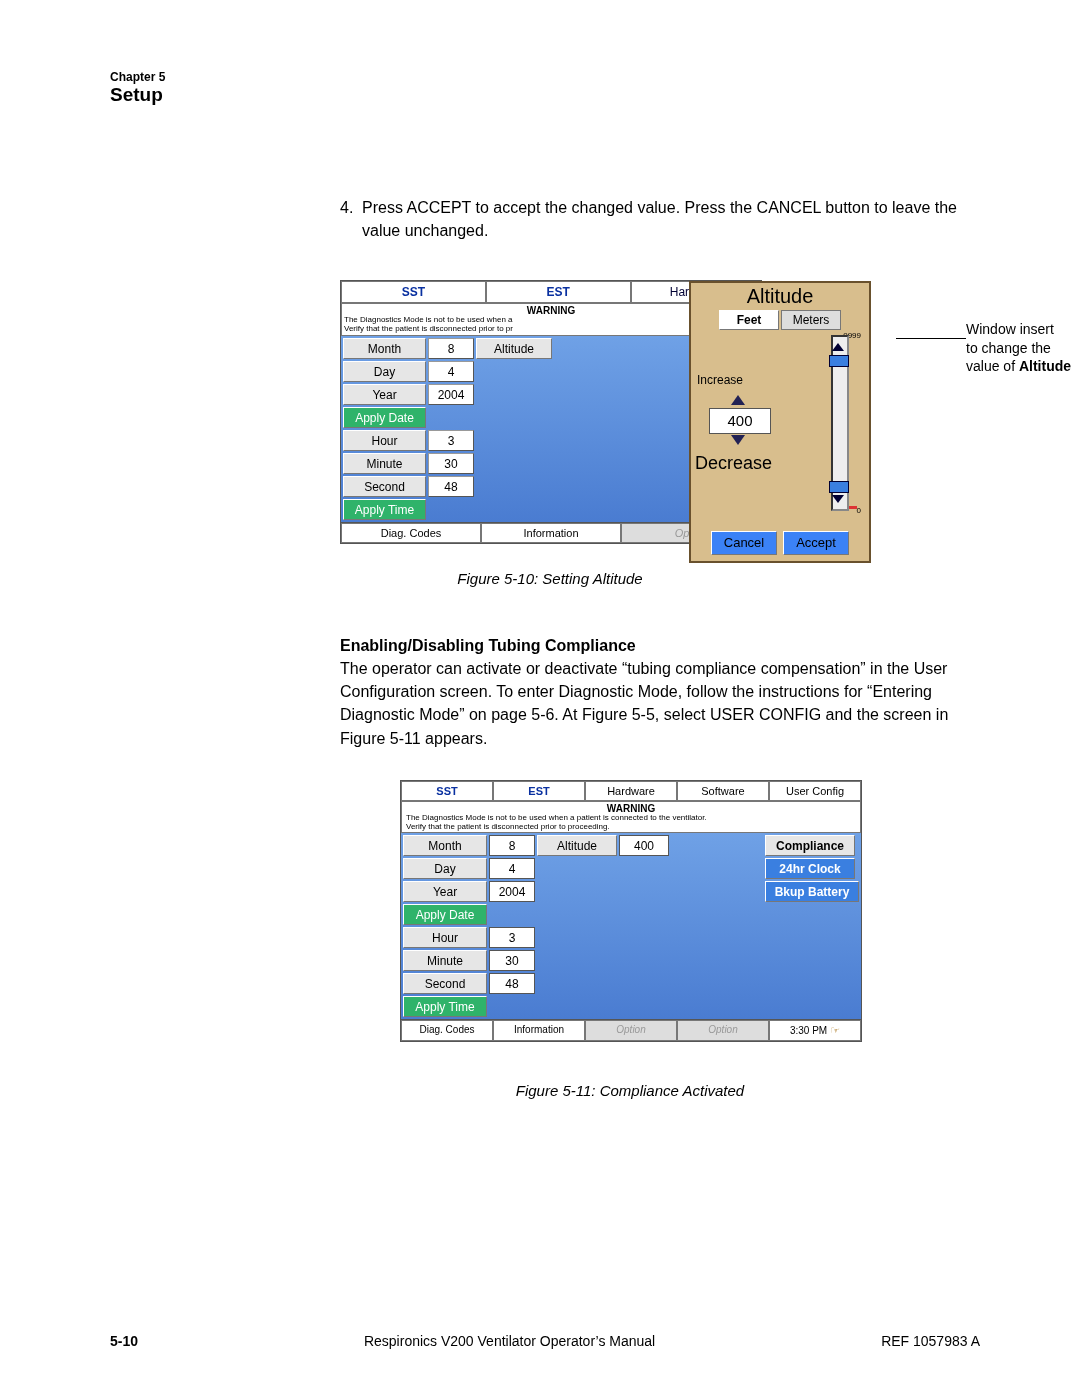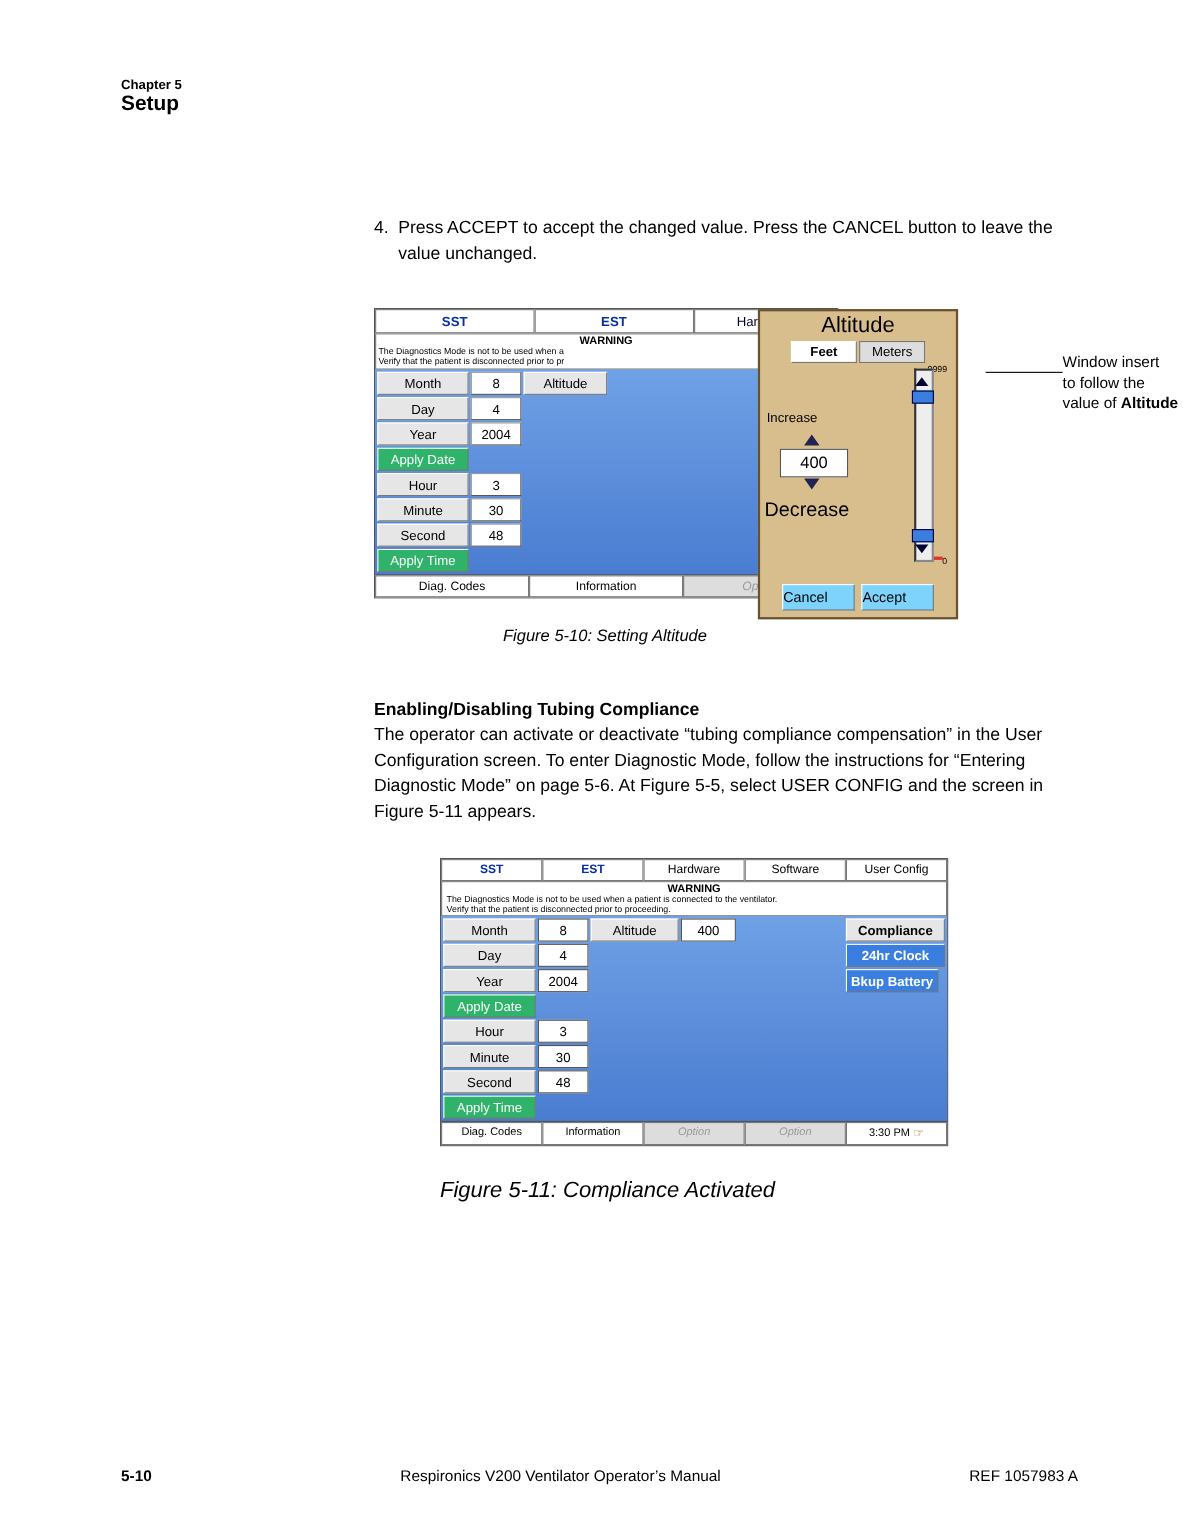--- a/index.html
+++ b/index.html
@@ -58,23 +58,24 @@
     margin-left: 230px;
     font-size: 16px;
     line-height: 1.45;
     margin-top: 2px;
   }
   .figure-block2 {
     margin-left: 290px;
     margin-top: 30px;
   }
   .caption2 {
+    text-align: center;
     font-style: italic;
-    font-size: 20px;
-    margin-top: 29px;
+    font-size: 15px;
+    margin-top: 40px;
     width: 460px;
   }
   .footer {
     position: absolute;
     bottom: 48px;
     left: 110px;
     right: 100px;
     display: flex;
     justify-content: space-between;
     font-size: 14px;
@@ -223,22 +224,22 @@
     text-align:center; line-height:24px; font-size:15px;
   }
   .arrow-up2 { position:absolute; left:40px; top:112px; width:0;height:0;border-left:7px solid transparent;border-right:7px solid transparent;border-bottom:10px solid #225; }
   .arrow-dn2 { position:absolute; left:40px; top:152px; width:0;height:0;border-left:7px solid transparent;border-right:7px solid transparent;border-top:10px solid #225; }
   .pbuttons {
     position:absolute; bottom:6px; left:0; right:0;
     display:flex; justify-content:center; gap:6px;
   }
   .pbtn {
     width:64px; height:22px; line-height:22px;
-    text-align:left; font-size:13px;
-    background:#7dd3fc; border:1px solid #777;
+    text-align:center; font-size:13px;
+    background:#3b82f6; border:1px solid #777;
     border-top-color:#fff; border-left-color:#fff;
   }
   .annot {
     position:absolute;
     left: 626px;
     top: 40px;
     font-size: 14px;
     line-height: 1.3;
     width: 140px;
   }
@@ -305,21 +306,21 @@
     <div class="step-row">
       <div class="no">4.</div>
       <div class="txt">Press ACCEPT to accept the changed value. Press the CANCEL button to leave the value unchanged.</div>
     </div>
   </div>
 
   <div class="figure-block">
 
     <div class="annot">
       <span>Window insert</span><br>
-      <span>to follow the</span><br>
+      <span>to change the</span><br>
       <span>value of </span><b>Altitude</b>
     </div>
     <div class="annot-line" style="left:556px; top:58px; width:70px;"></div>
 
     <div class="screen1">
       <div class="tabs">
         <div class="tab sel">SST</div>
         <div class="tab sel">EST</div>
         <div class="tab" style="flex:0.9">Hardware</div>
       </div>
@@ -428,21 +429,21 @@
         </div>
         <div class="col" style="margin-left:2px;">
           <div class="btn3d2" style="width:80px">Altitude</div>
         </div>
         <div class="col" style="margin-left:2px;">
           <div class="valbox2" style="width:50px">400</div>
         </div>
         <div class="col" style="margin-left:auto;font-weight:bold;">
           <div class="btn3d2" style="width:90px">Compliance</div>
           <div class="btn3d2 blu" style="width:90px">24hr Clock</div>
-          <div class="btn3d2 blu" style="width:84px">Bkup Battery</div>
+          <div class="btn3d2 blu" style="width:94px">Bkup Battery</div>
         </div>
       </div>
       <div class="bottomtabs2">
         <div class="btab2">Diag. Codes</div>
         <div class="btab2">Information</div>
         <div class="btab2 dis">Option</div>
         <div class="btab2 dis">Option</div>
         <div class="btab2 time">
           <span>3:30 PM</span>
           <span class="hand-icon">☞</span>

